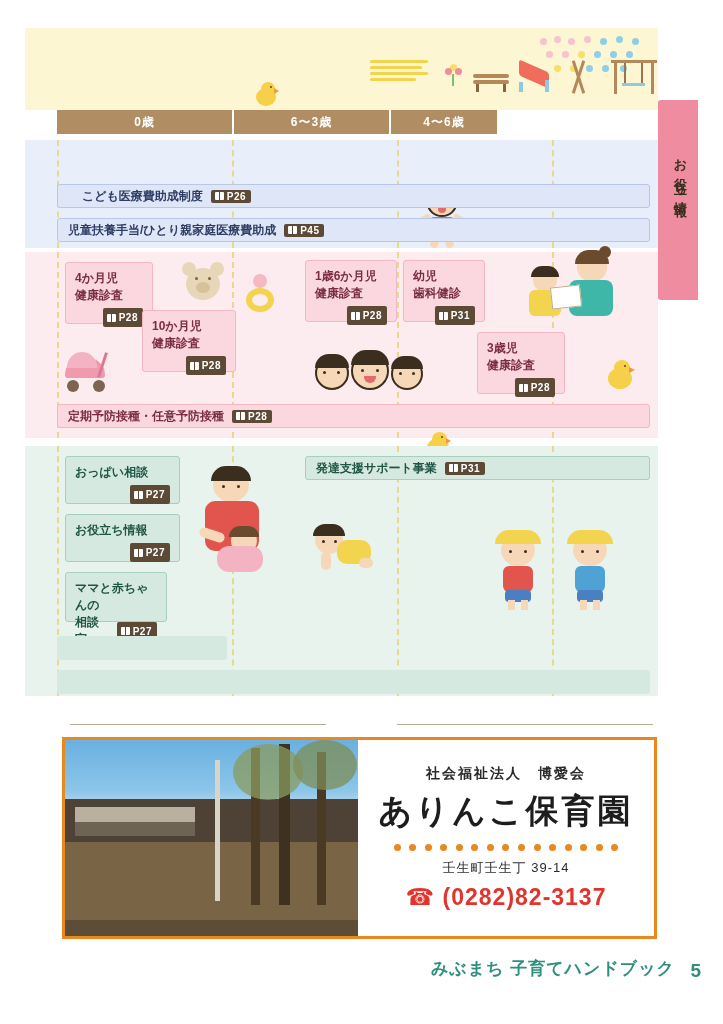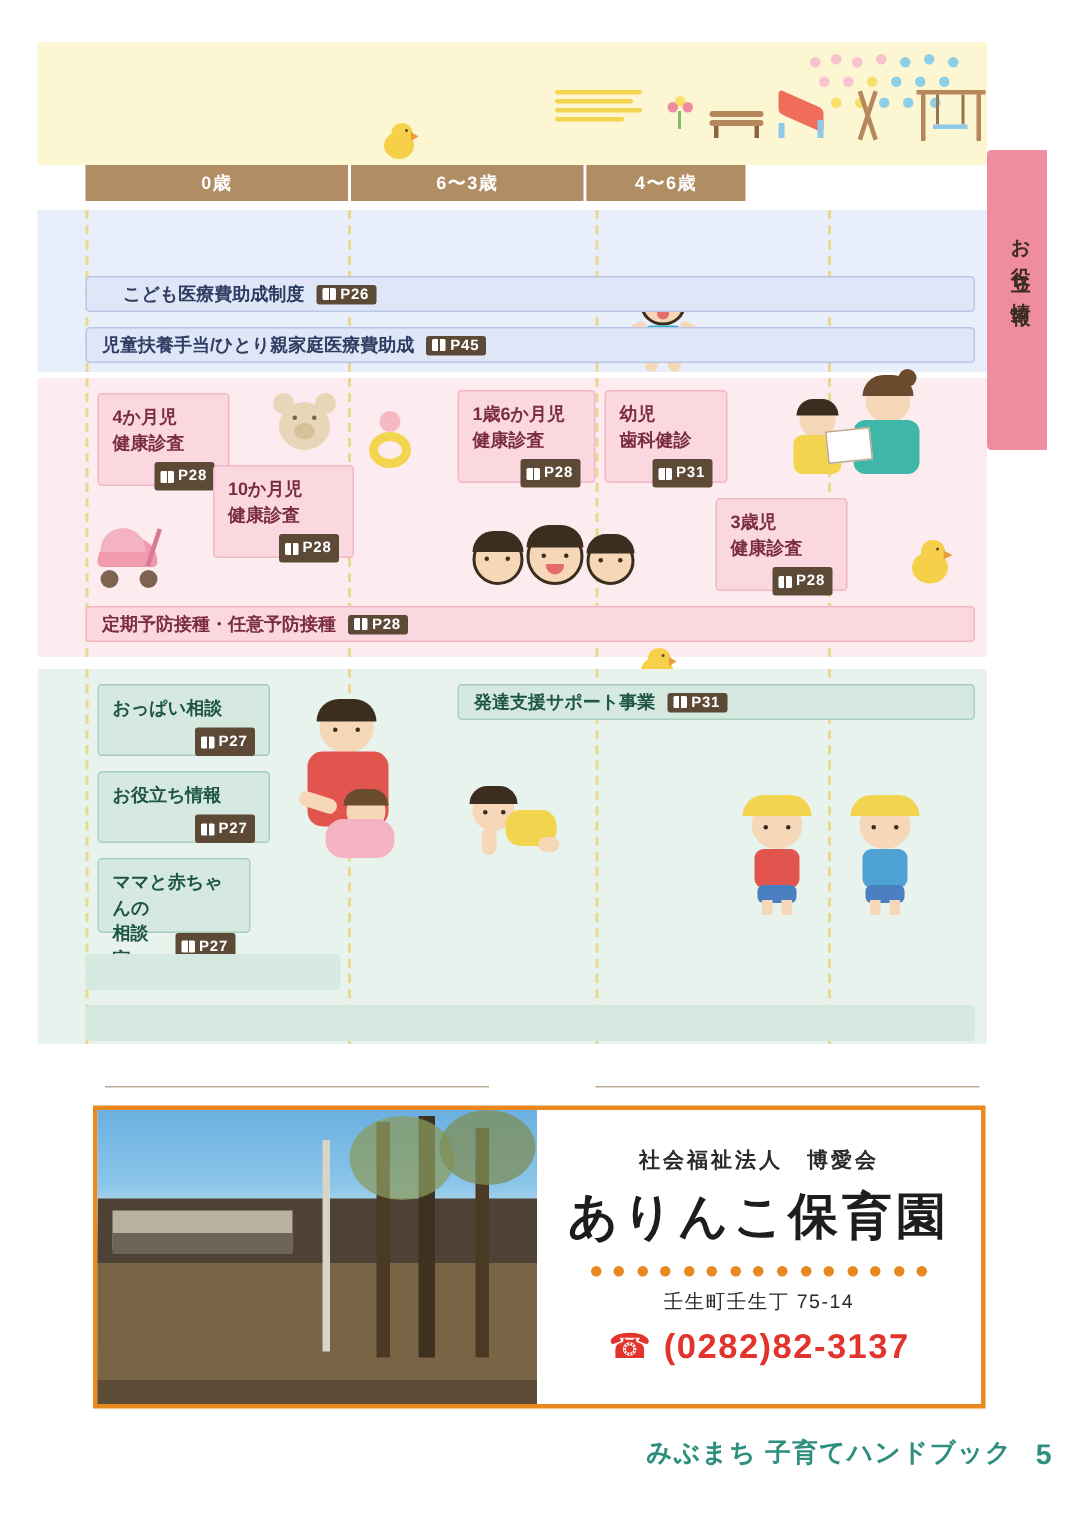--- a/index.html
+++ b/index.html
@@ -493,21 +493,21 @@
           <span></span>
           <span></span>
           <span></span>
           <span></span>
           <span></span>
           <span></span>
           <span></span>
           <span></span>
           <span></span>
       </div>
-      <div class="ad-addr">壬生町壬生丁 75-14</div>
+      <div class="ad-addr">壬生町壬生丁 39-14</div>
       <div class="ad-tel">
         <span>☎</span>
         <span>(0282)82-3137</span>
       </div>
     </div>
   </div>
 
   <div class="footer-title">みぶまち 子育てハンドブック</div>
   <div class="footer-num">5</div>
 

